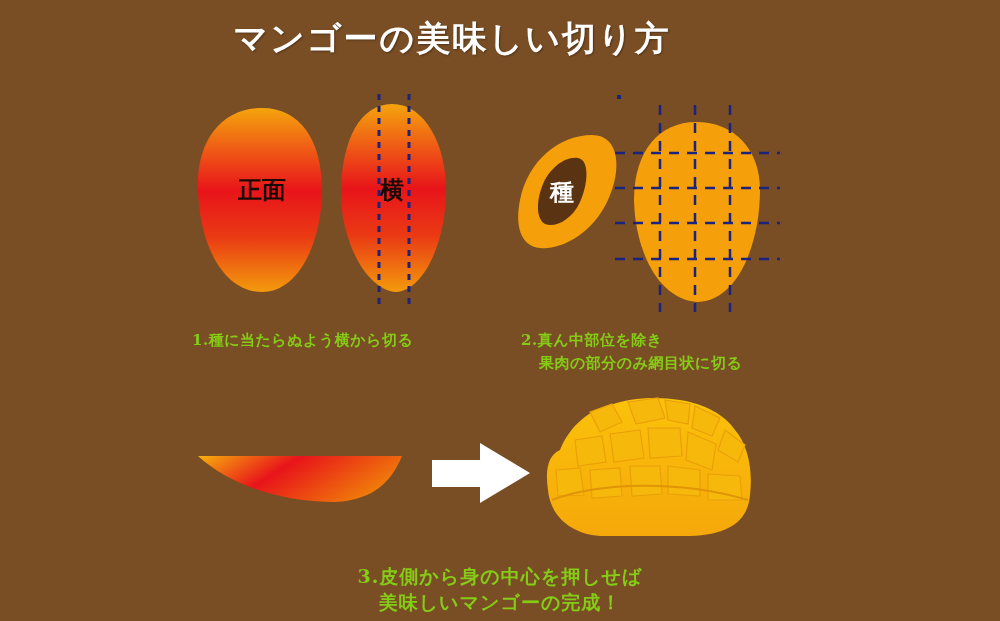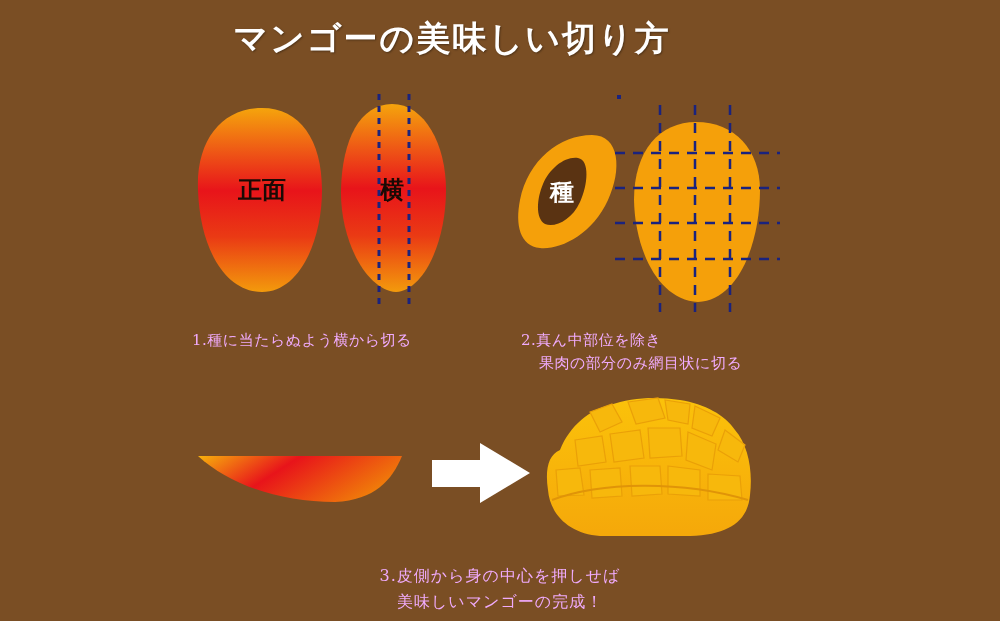--- a/index.html
+++ b/index.html
@@ -9,28 +9,28 @@
     font-family: "DejaVu Serif", "Liberation Serif", serif;
     position: relative;
   }
   .title {
     position: absolute; left: 0; top: 16px; width: 904px;
     text-align: center; color: #ffffff;
     font-size: 34px; font-weight: bold; letter-spacing: 2px;
     text-shadow: 1px 1px 2px rgba(0,0,0,0.35);
   }
   .caption {
-    position: absolute; color: #f0abfc; font-size: 15px; font-weight: normal;
+    position: absolute; color: #84cc16; font-size: 15px; font-weight: bold;
     line-height: 23px; white-space: pre; letter-spacing: 0.5px;
   }
   .cap1 { left: 192px; top: 329px; }
   .cap2 { left: 521px; top: 329px; }
   .cap3 {
     left: 0; width: 1000px; top: 563px; text-align: center;
-    font-size: 16px; line-height: 26px; letter-spacing: 1px;
+    font-size: 19px; line-height: 26px; letter-spacing: 1px;
   }
   svg { position: absolute; left: 0; top: 0; }
   .label-dark { font-family: "DejaVu Serif", serif; font-weight: bold; fill: #1a0a05; }
   .label-light { font-family: "DejaVu Serif", serif; font-weight: bold; fill: #ffffff; }
 </style>
 </head>
 <body>
 
 <div class="title">マンゴーの美味しい切り方</div>
 

